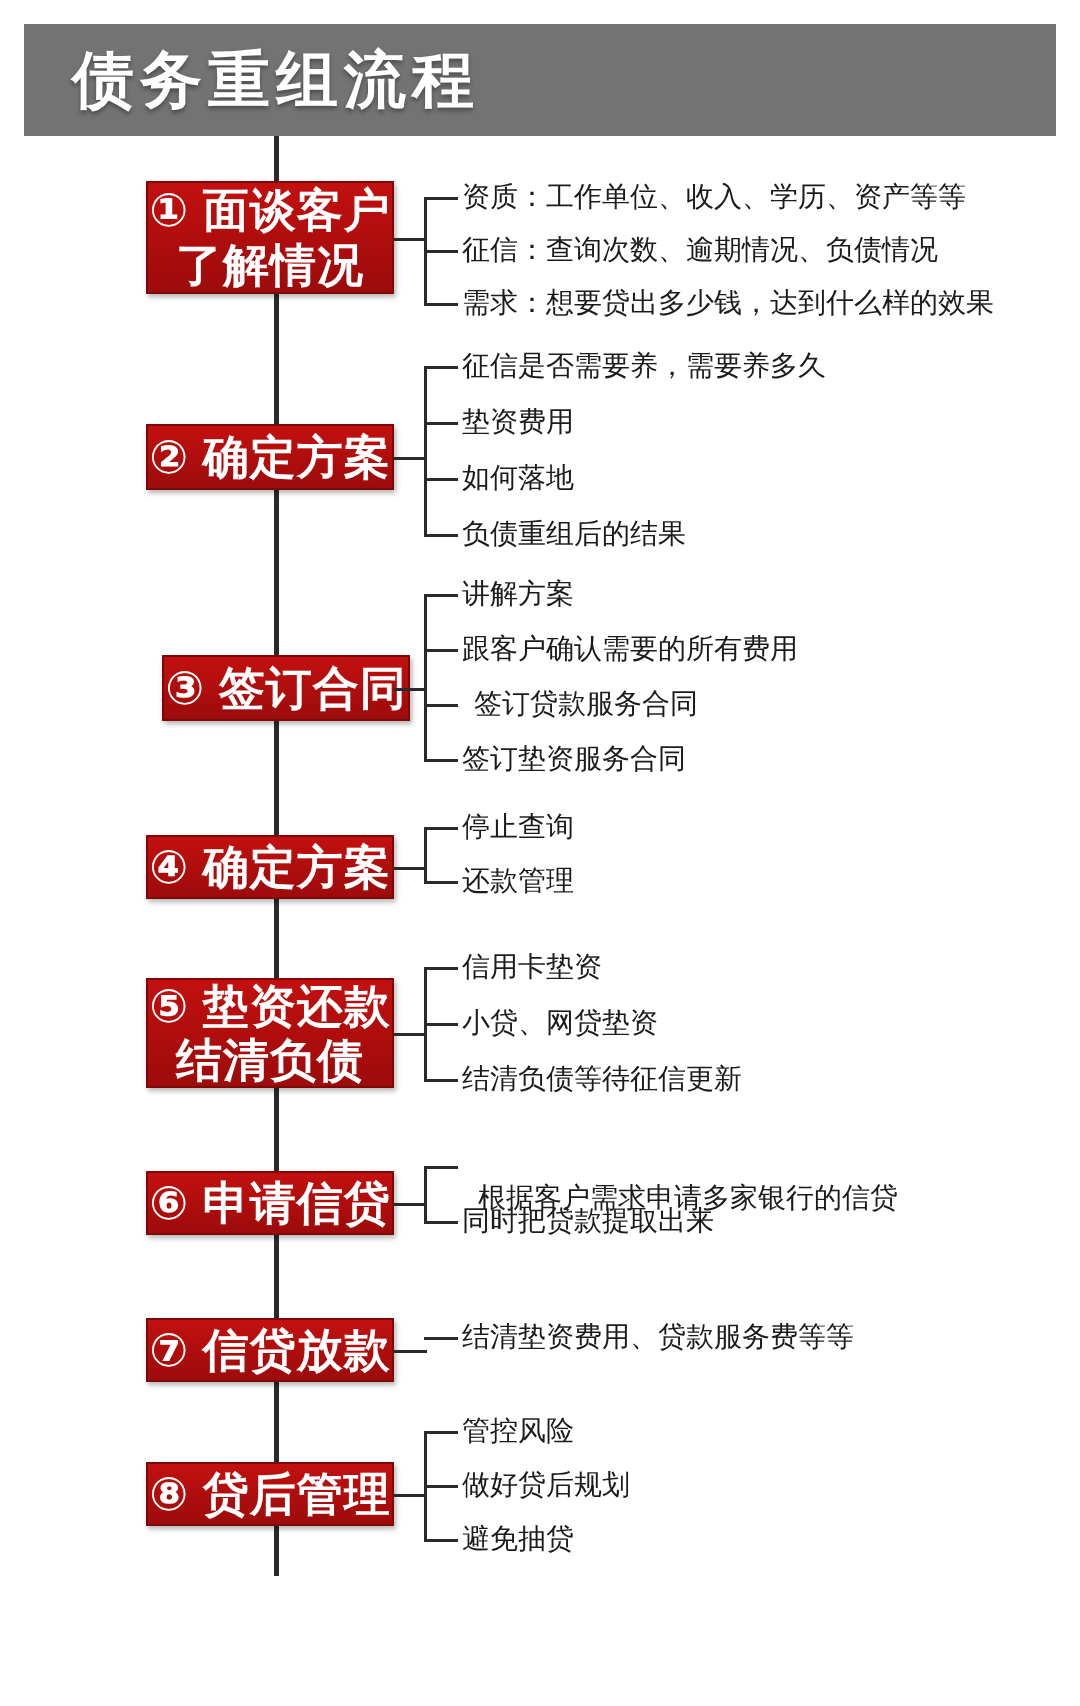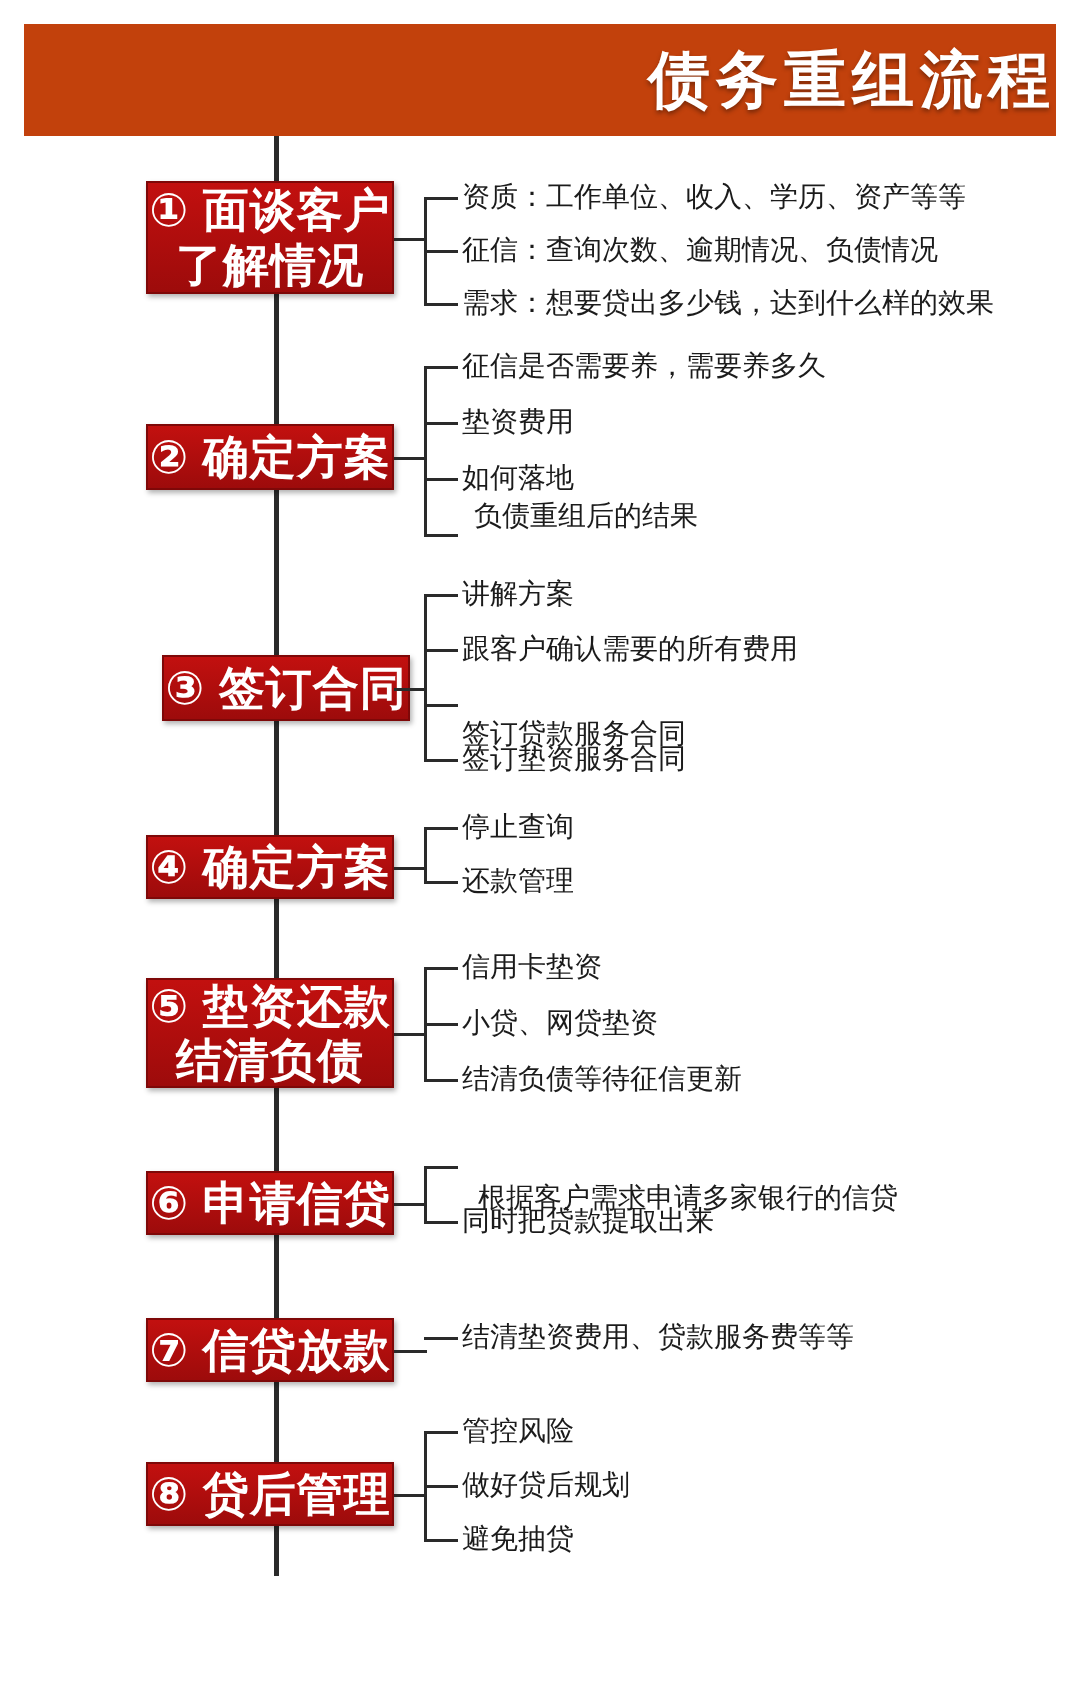--- a/index.html
+++ b/index.html
@@ -15,25 +15,26 @@
     overflow: hidden;
   }
 
   
   .title-banner {
     position: absolute;
     left: 24px;
     top: 24px;
     width: 1032px;
     height: 112px;
-    background: #c2410c;
+    background: #737373;
     display: flex;
     align-items: center;
-    justify-content: flex-end;
+    justify-content: flex-start;
     box-sizing: border-box;
+    padding-left: 48px;
   }
   .title-text {
     color: #ffffff;
     font-size: 62px;
     font-weight: bold;
     letter-spacing: 6px;
     line-height: 1;
     text-shadow: 0 3px 4px rgba(0,0,0,0.35);
   }
 
@@ -130,34 +131,34 @@
     <div class="step">
       <div class="step-box" style="top: 424px; height: 66px;">
         <div class="step-label">② 确定方案</div>
       </div>
       <div class="detail" style="top: 352px;">征信是否需要养，需要养多久</div>
       <div class="tick" style="left: 424px; top: 366px; width: 34px;"></div>
       <div class="detail" style="top: 408px;">垫资费用</div>
       <div class="tick" style="left: 424px; top: 422px; width: 34px;"></div>
       <div class="detail" style="top: 464px;">如何落地</div>
       <div class="tick" style="left: 424px; top: 478px; width: 34px;"></div>
-      <div class="detail" style="top: 502px; margin-left: 12px;">负债重组后的结果</div>
+      <div class="detail" style="top: 520px;">负债重组后的结果</div>
       <div class="tick" style="left: 424px; top: 534px; width: 34px;"></div>
       <div class="bracket" style="left: 424px; top: 366px; height: 168px;"></div>
       <div class="stem" style="left: 394px; top: 457px; width: 33px;"></div>
     </div>
     <div class="step">
       <div class="step-box" style="top: 655px; height: 66px; margin-left: 16px;">
         <div class="step-label">③ 签订合同</div>
       </div>
       <div class="detail" style="top: 580px;">讲解方案</div>
       <div class="tick" style="left: 424px; top: 594px; width: 34px;"></div>
       <div class="detail" style="top: 635px;">跟客户确认需要的所有费用</div>
       <div class="tick" style="left: 424px; top: 649px; width: 34px;"></div>
-      <div class="detail" style="top: 720px;">签订贷款服务合同</div>
+      <div class="detail" style="top: 690px; margin-left: 12px;">签订贷款服务合同</div>
       <div class="tick" style="left: 424px; top: 704px; width: 34px;"></div>
       <div class="detail" style="top: 745px;">签订垫资服务合同</div>
       <div class="tick" style="left: 424px; top: 759px; width: 34px;"></div>
       <div class="bracket" style="left: 424px; top: 594px; height: 165px;"></div>
       <div class="stem" style="left: 394px; top: 688px; width: 33px;"></div>
     </div>
     <div class="step">
       <div class="step-box" style="top: 835px; height: 64px;">
         <div class="step-label">④ 确定方案</div>
       </div>

